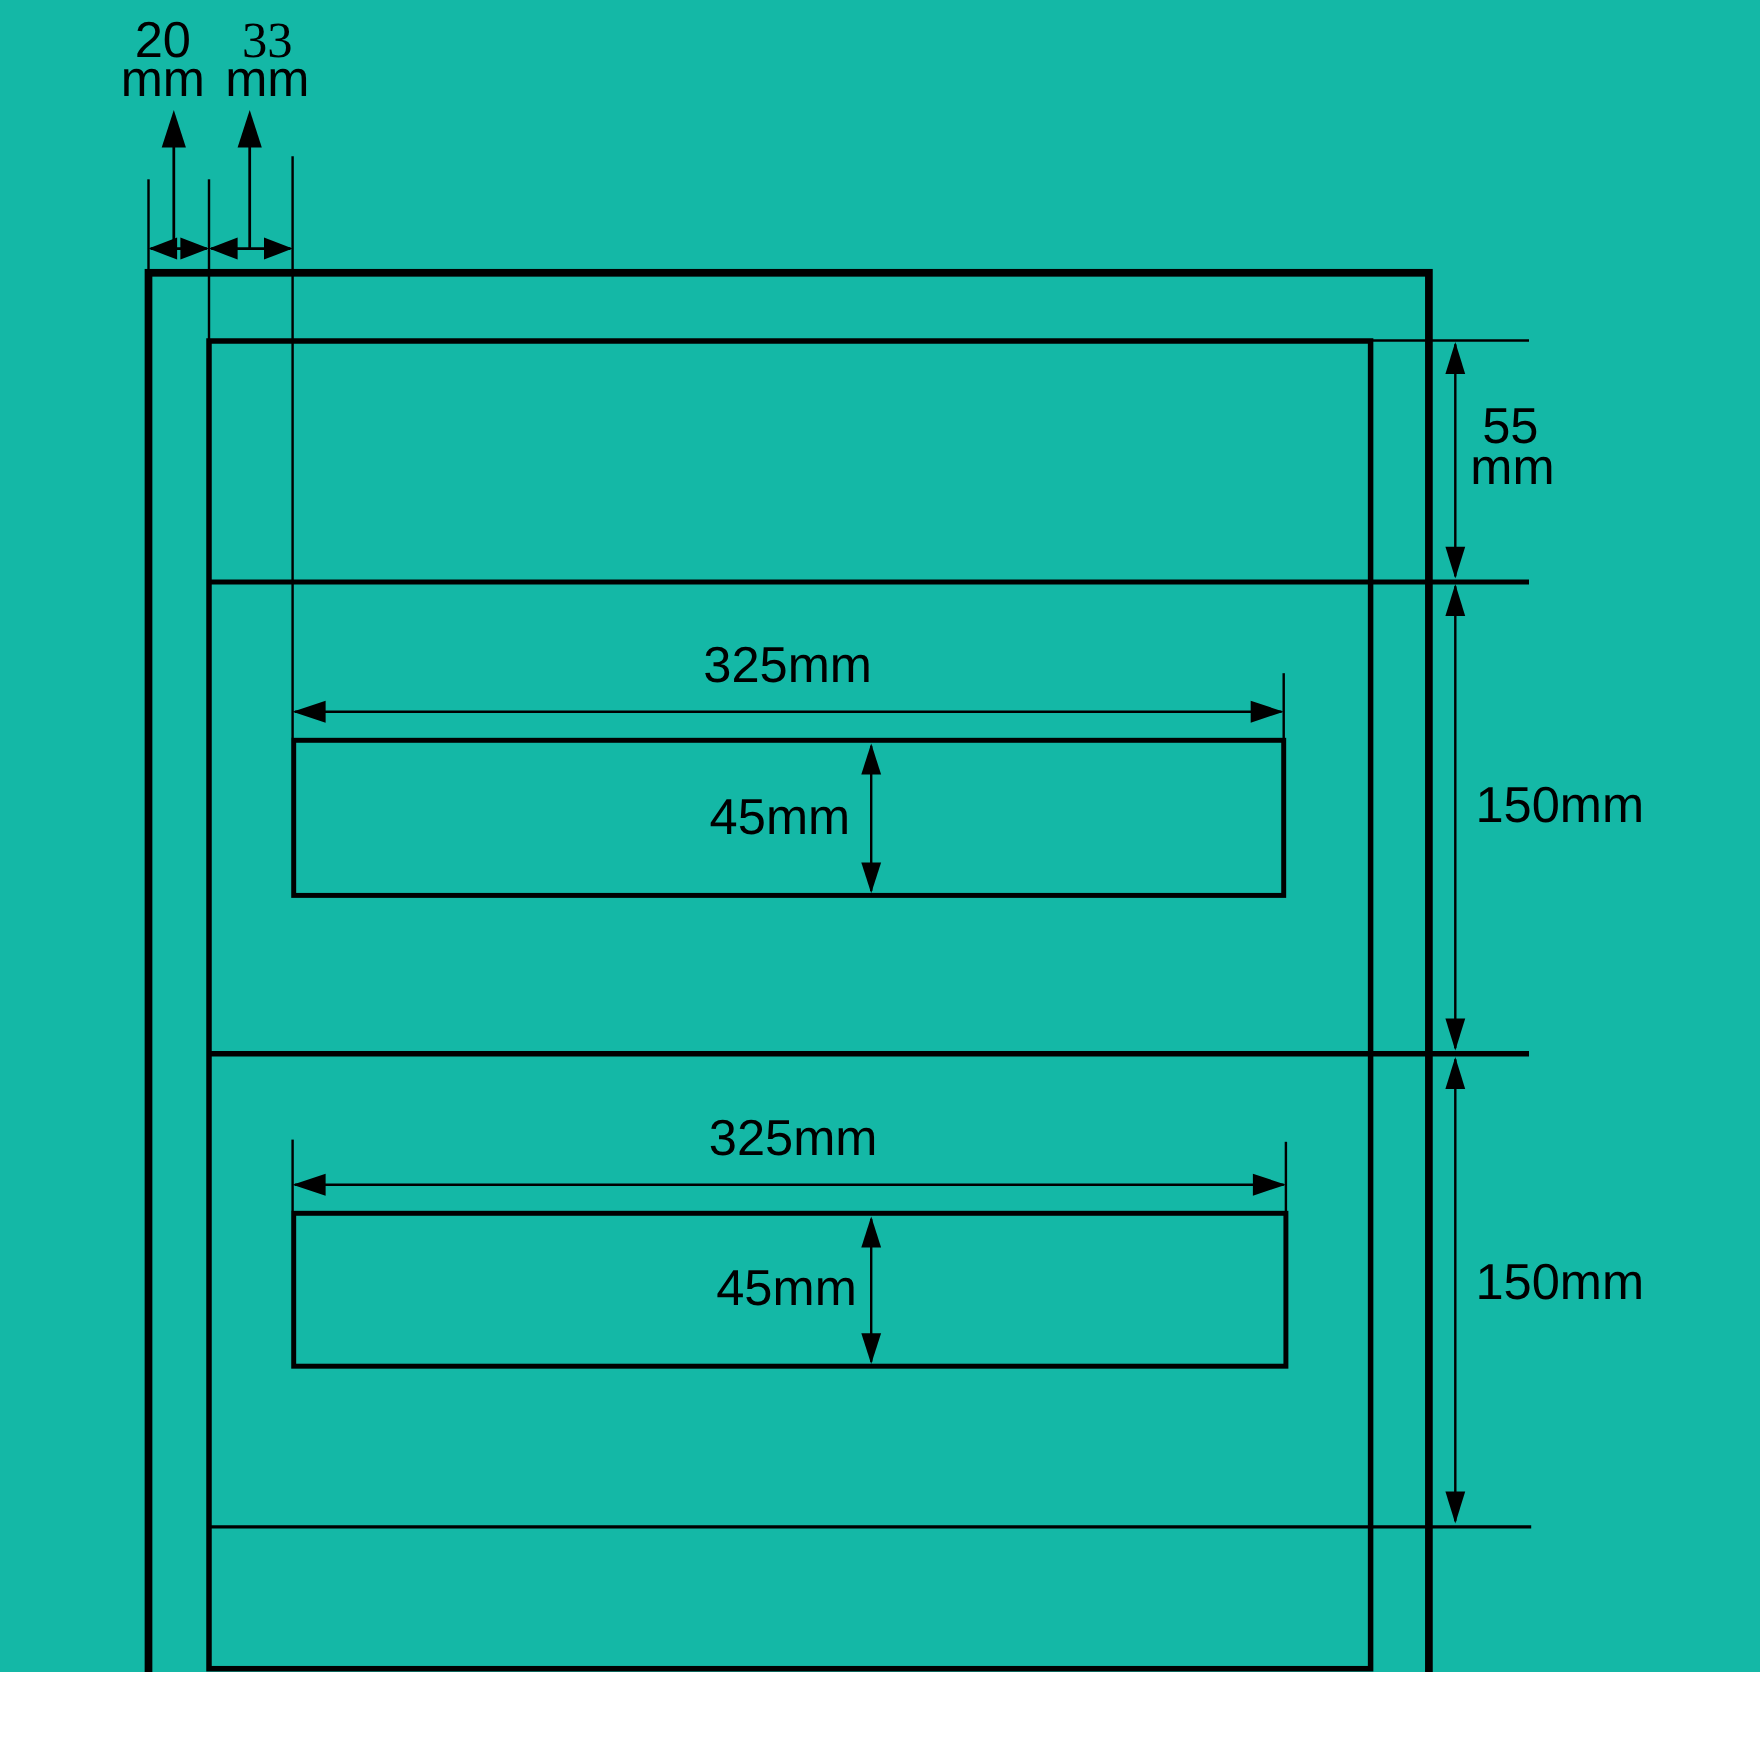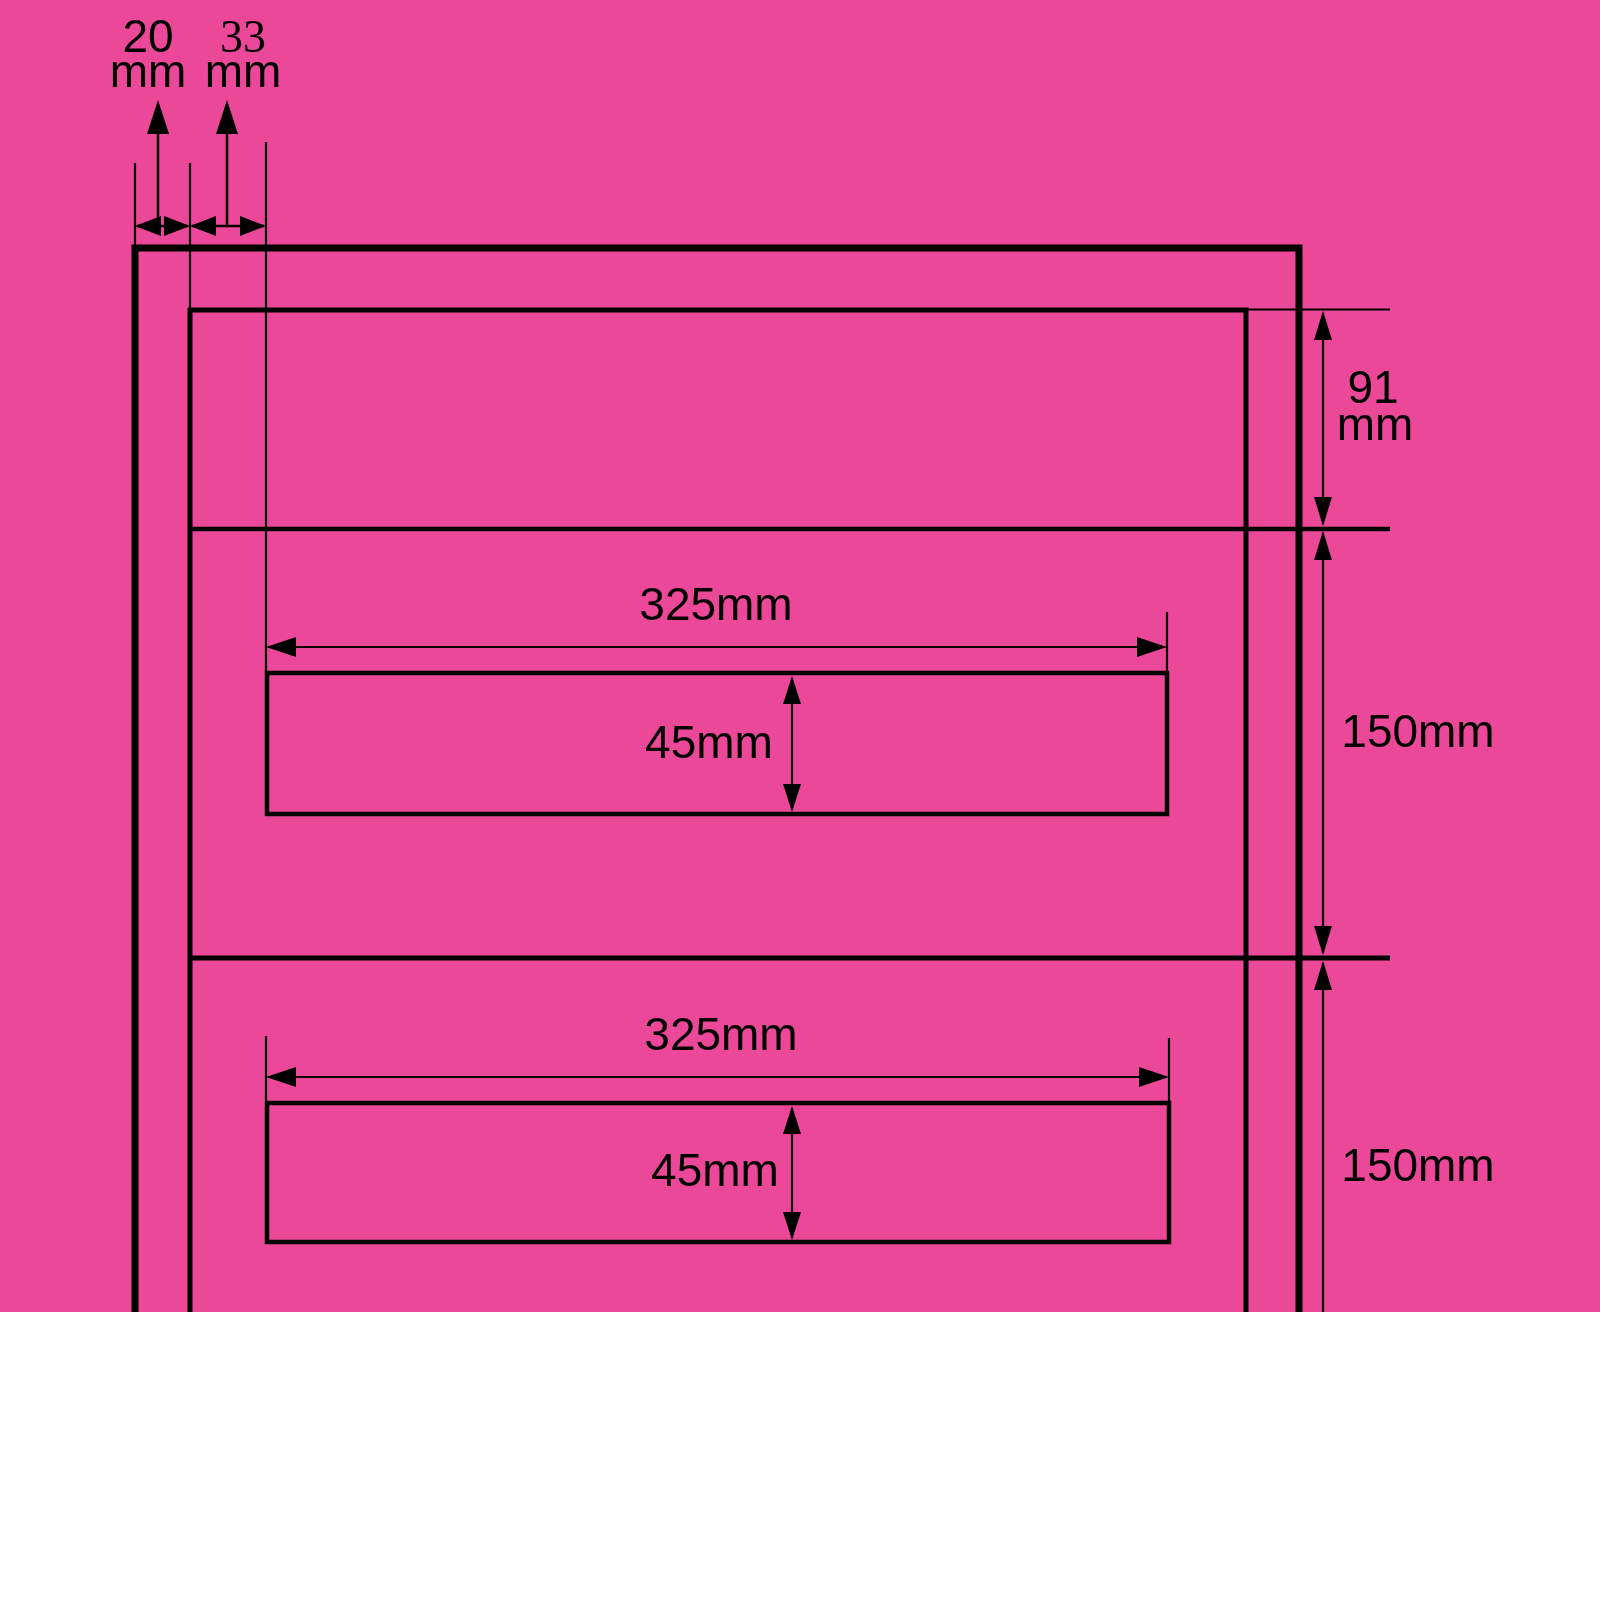--- a/index.html
+++ b/index.html
@@ -3,22 +3,22 @@
 <meta charset="utf-8">
 <style>
   html, body {
     margin: 0;
     padding: 0;
     background: #ffffff;
   }
   .canvas {
     position: relative;
     width: 1600px;
-    height: 1312px;
-    background: #ec4899;
+    height: 1520px;
+    background: #14b8a6;
     font-family: "Liberation Sans", "DejaVu Sans", sans-serif;
     overflow: hidden;
   }
   .linework {
     position: absolute;
     left: 0;
     top: 0;
   }
   .dim-label {
     position: absolute;
@@ -115,21 +115,21 @@
       <polygon points="792,1240 783,1212 801,1212" stroke="none"></polygon>
     </g>
   </svg>
 
   <div class="dim-label" style="left:148px; top:36px;">20</div>
   <div class="dim-label" style="left:148px; top:71px;">mm</div>
 
   <div class="dim-label" style="left:243px; top:37px;font-family:Liberation Serif, serif;">33</div>
   <div class="dim-label" style="left:243px; top:71px;">mm</div>
 
-  <div class="dim-label" style="left:1373px; top:387px;">91</div>
+  <div class="dim-label" style="left:1373px; top:387px;">55</div>
   <div class="dim-label" style="left:1375px; top:424px;">mm</div>
 
   <div class="dim-label" style="left:1418px; top:731px;">150mm</div>
   <div class="dim-label" style="left:1418px; top:1165px;">150mm</div>
 
   <div class="dim-label" style="left:716px; top:604px;">325mm</div>
   <div class="dim-label" style="left:709px; top:742px;">45mm</div>
 
   <div class="dim-label" style="left:721px; top:1034px;">325mm</div>
   <div class="dim-label" style="left:715px; top:1170px;">45mm</div>

